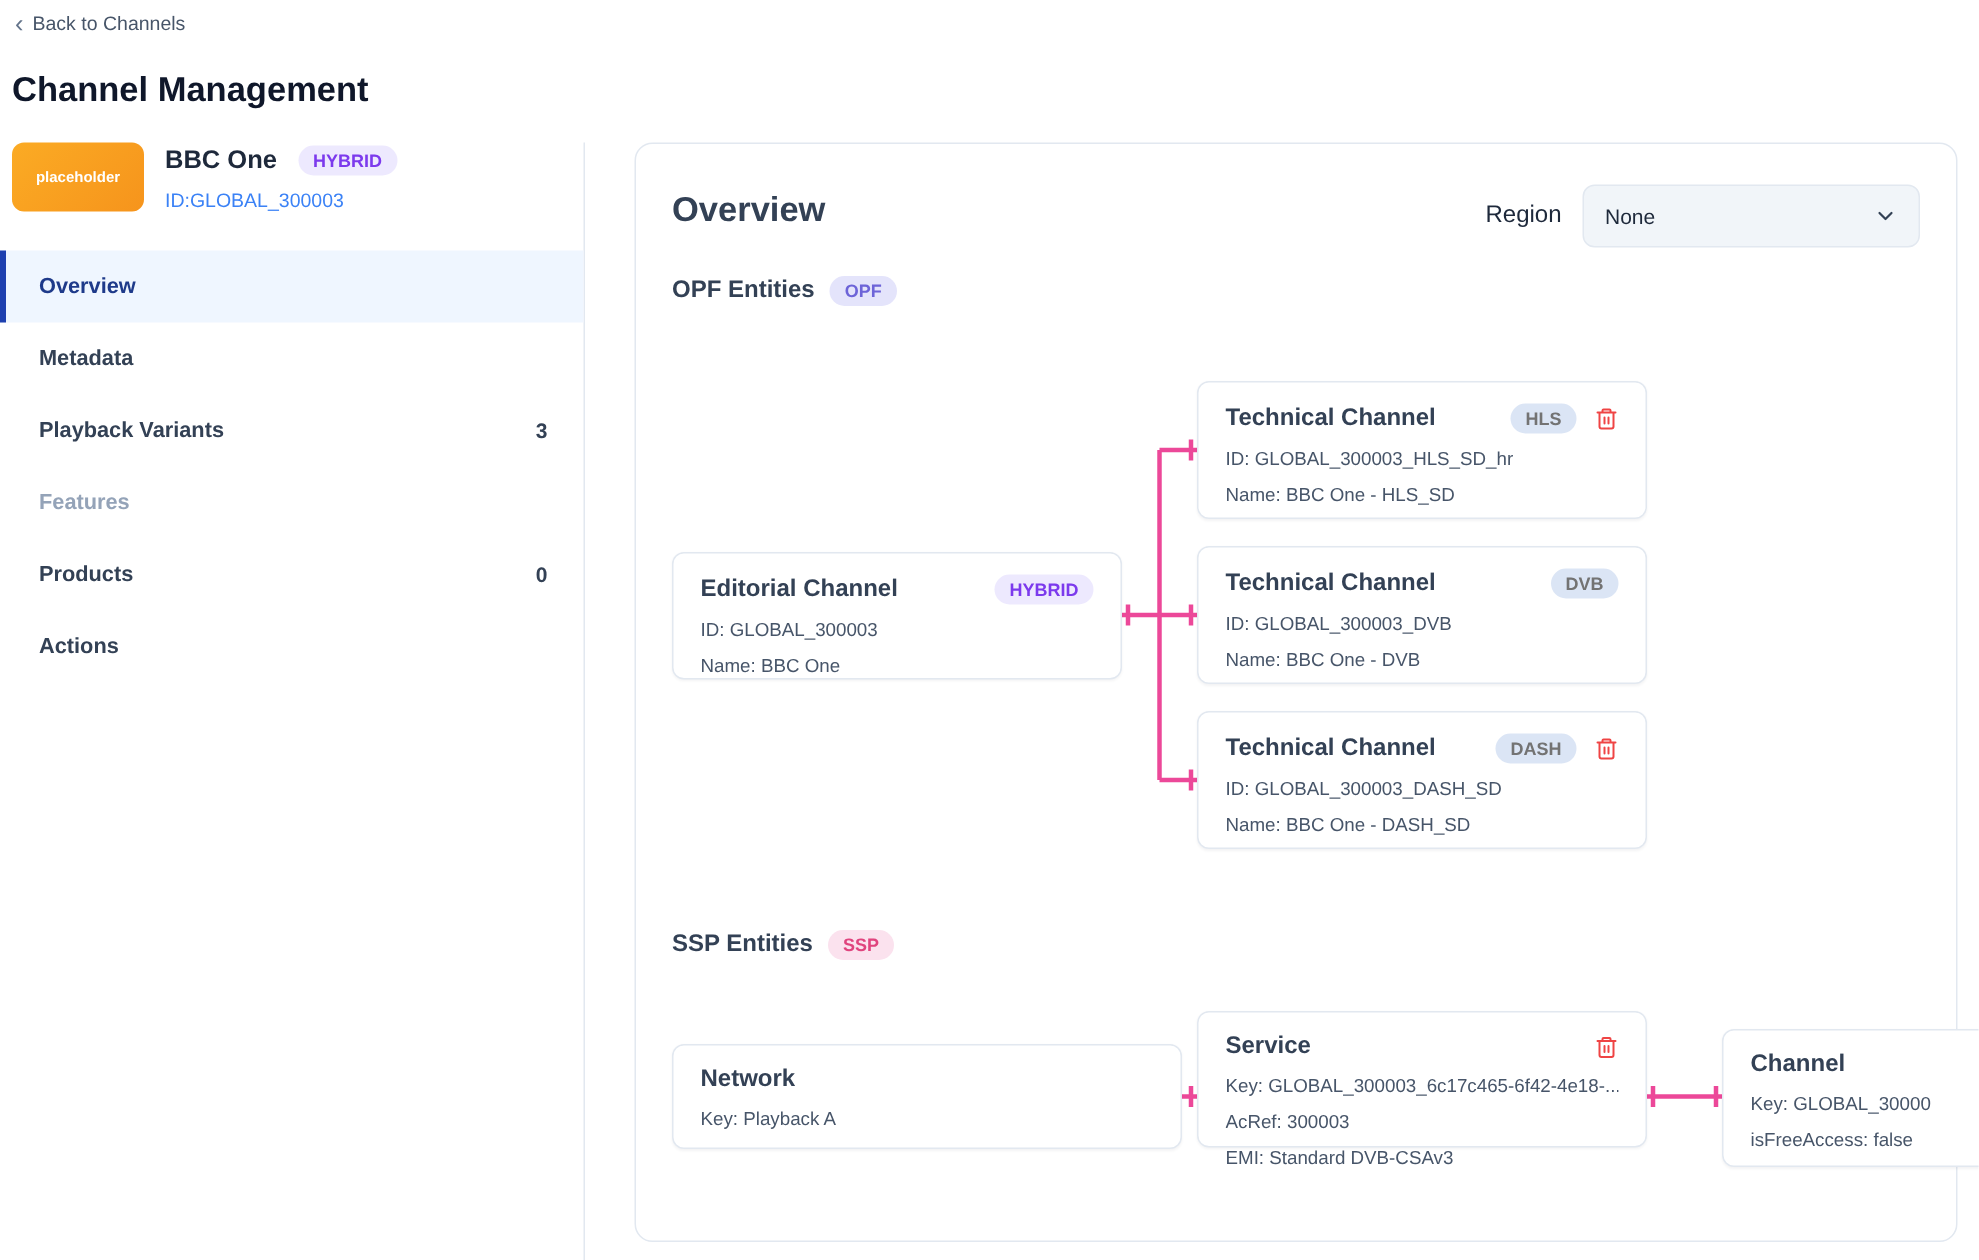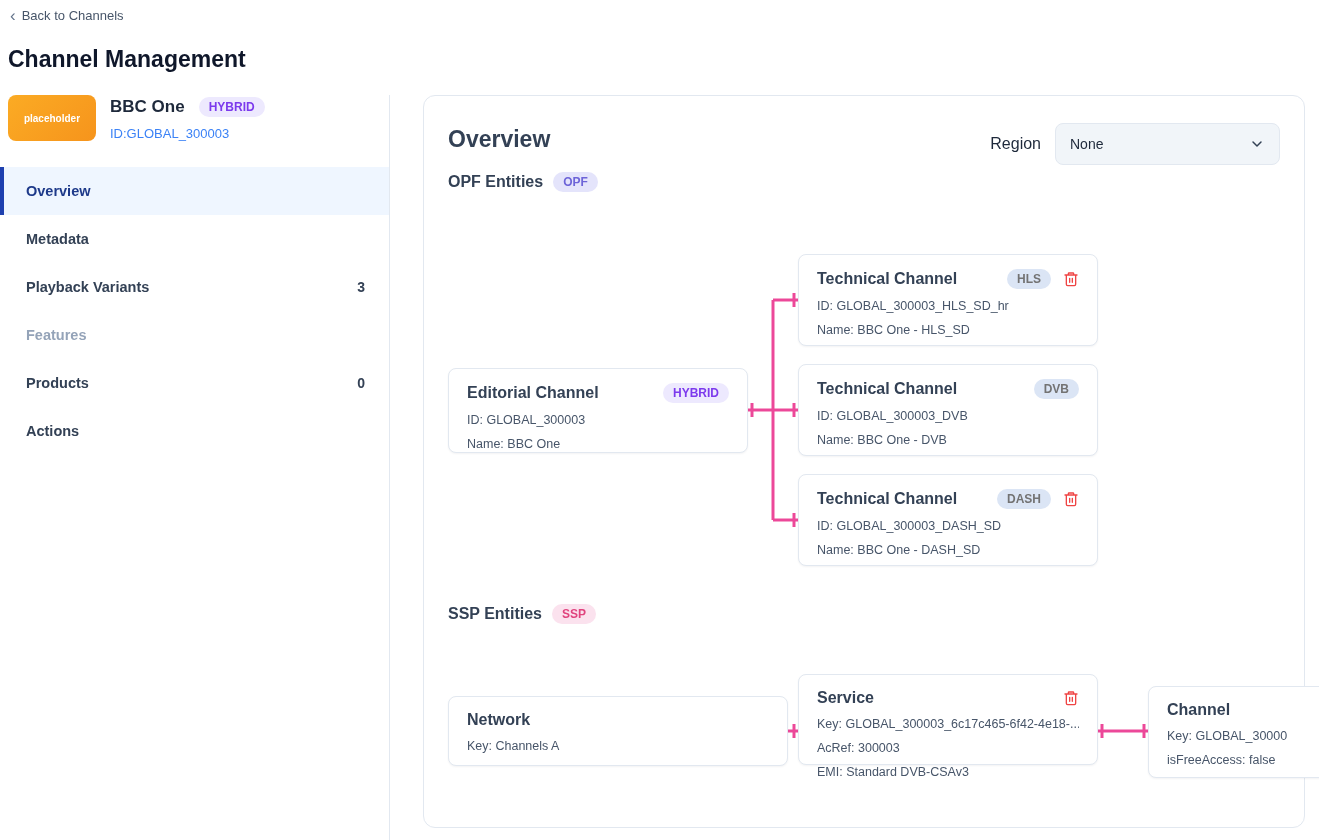--- a/index.html
+++ b/index.html
@@ -136,21 +136,21 @@
       <g stroke="#ec4899" stroke-width="3" fill="none">
         <path d="M324,635 L374,635"></path>
         <path d="M328,628 L328,642"></path>
         <path d="M370,628 L370,642"></path>
         <path d="M674,635 L724,635"></path>
         <path d="M678,628 L678,642"></path>
         <path d="M720,628 L720,642"></path>
       </g>
     </svg>
 
-    <div class="section-head" style="left:24px; top:76px;">
+    <div class="section-head" style="left:24px; top:88px;">
       <span class="section-title">OPF Entities</span>
       <span class="pill pill-opf">OPF</span>
     </div>
 
     <div class="entity-card" style="left:24px; top:272px; width:300px; height:85px;">
       <div class="entity-head">
         <span class="entity-title">Editorial Channel</span>
         <span class="pill pill-hybrid">HYBRID</span>
       </div>
       <div class="entity-line">ID: GLOBAL_300003</div>
@@ -187,30 +187,30 @@
         <button class="delete-btn">
           <svg width="16" height="16" viewBox="0 0 24 24" fill="none" stroke="#ef4444" stroke-width="2" stroke-linecap="round" stroke-linejoin="round">
               <path d="M3 6h18M8 6V4a1 1 0 0 1 1-1h6a1 1 0 0 1 1 1v2m3 0v14a2 2 0 0 1-2 2H7a2 2 0 0 1-2-2V6h14zM10 11v6M14 11v6"></path>
             </svg>
         </button>
       </div>
       <div class="entity-line">ID: GLOBAL_300003_DASH_SD</div>
       <div class="entity-line">Name: BBC One - DASH_SD</div>
     </div>
 
-    <div class="section-head" style="left:24px; top:508px;">
+    <div class="section-head" style="left:24px; top:524px;">
       <span class="section-title">SSP Entities</span>
       <span class="pill pill-ssp">SSP</span>
     </div>
 
     <div class="entity-card" style="left:24px; top:600px; width:340px; height:70px;">
       <div class="entity-head">
         <span class="entity-title">Network</span>
       </div>
-      <div class="entity-line">Key: Channels A</div>
+      <div class="entity-line">Key: Playback A</div>
     </div>
 
     <div class="entity-card" style="left:374px; top:578px; width:300px; height:91px;">
       <div class="entity-head">
         <span class="entity-title">Service</span>
         <button class="delete-btn">
           <svg width="16" height="16" viewBox="0 0 24 24" fill="none" stroke="#ef4444" stroke-width="2" stroke-linecap="round" stroke-linejoin="round">
               <path d="M3 6h18M8 6V4a1 1 0 0 1 1-1h6a1 1 0 0 1 1 1v2m3 0v14a2 2 0 0 1-2 2H7a2 2 0 0 1-2-2V6h14zM10 11v6M14 11v6"></path>
             </svg>
         </button>

